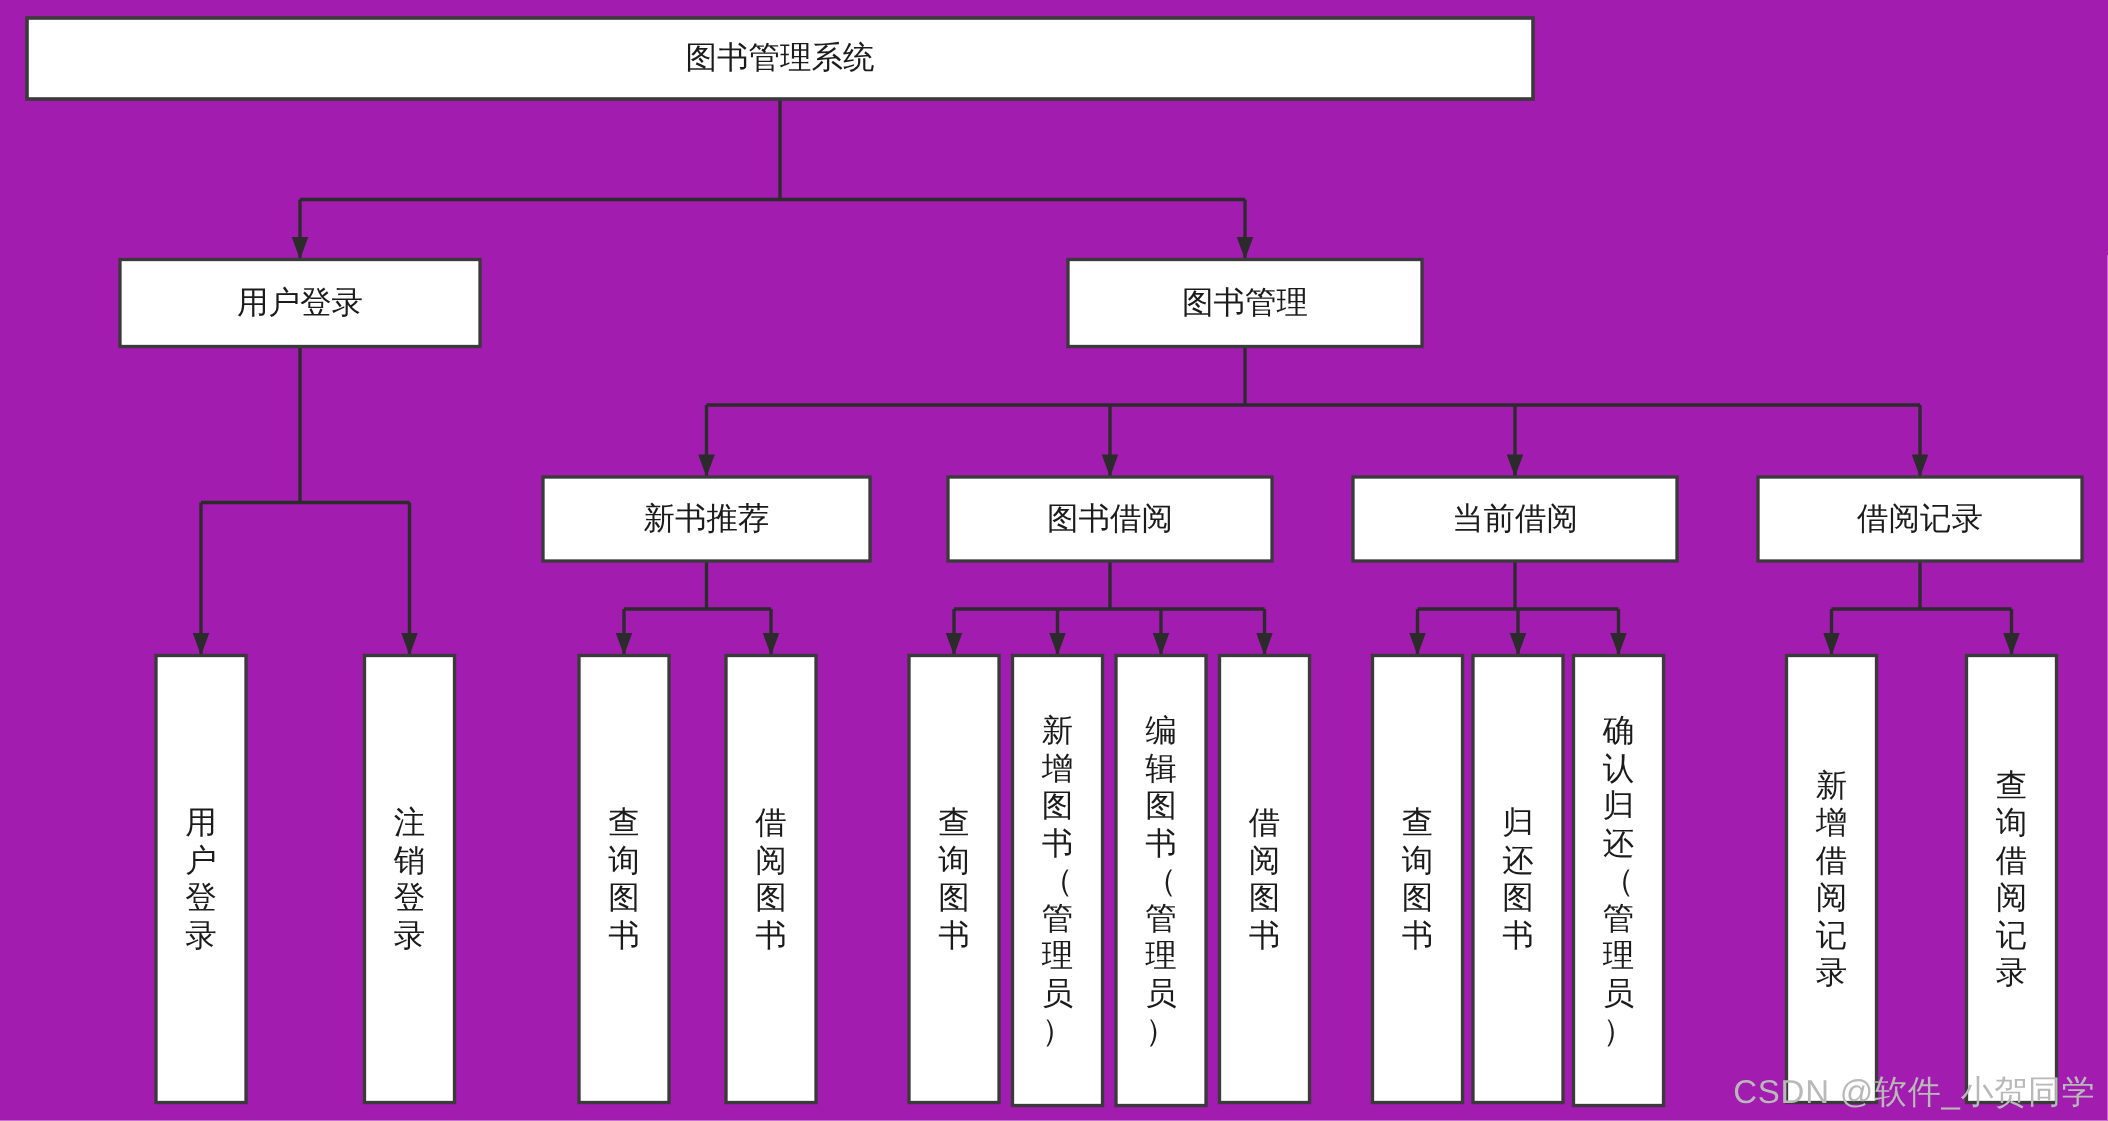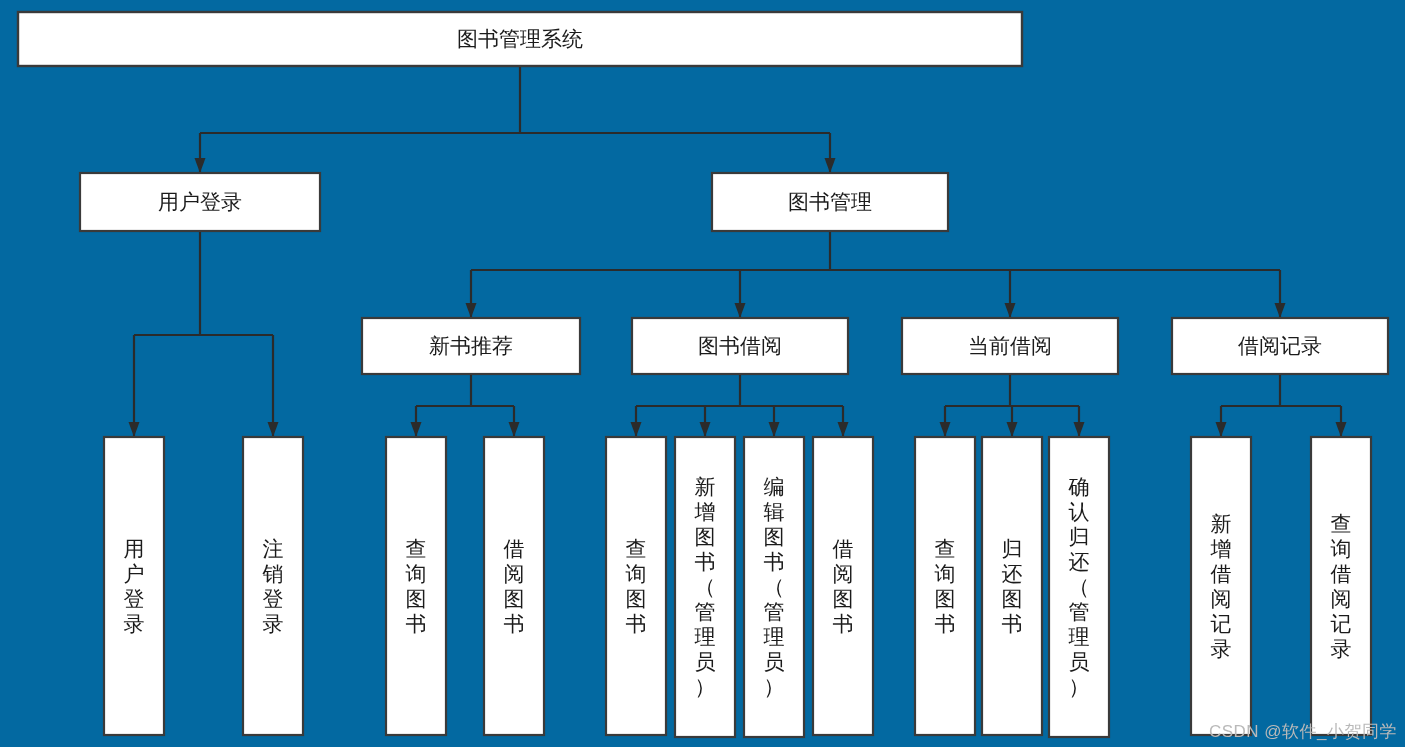--- a/index.html
+++ b/index.html
@@ -11,21 +11,21 @@
   body {
     width: 1405px;
     height: 747px;
     font-family: "Liberation Sans", "DejaVu Sans", sans-serif;
     overflow: hidden;
   }
   #diagram-root {
     position: relative;
     width: 1405px;
     height: 747px;
-    background: #0369a1;
+    background: #a21caf;
   }
   svg.diagram-canvas {
     position: absolute;
     left: 0;
     top: 0;
     width: 1405px;
     height: 747px;
     display: block;
   }
   .node-box {
@@ -59,21 +59,21 @@
     font-family: "Liberation Sans", "DejaVu Sans", sans-serif;
     font-size: 21px;
     fill: #1b1b1b;
     text-anchor: middle;
   }
   .watermark-text {
     position: absolute;
     right: 8px;
     bottom: 4px;
     font-family: "Liberation Sans", "DejaVu Sans", sans-serif;
-    font-size: 17px;
+    font-size: 22px;
     color: #b9b9b9;
     letter-spacing: 0.5px;
     white-space: nowrap;
     user-select: none;
   }
 </style>
 </head>
 <body>
 
 <div id="diagram-root">

